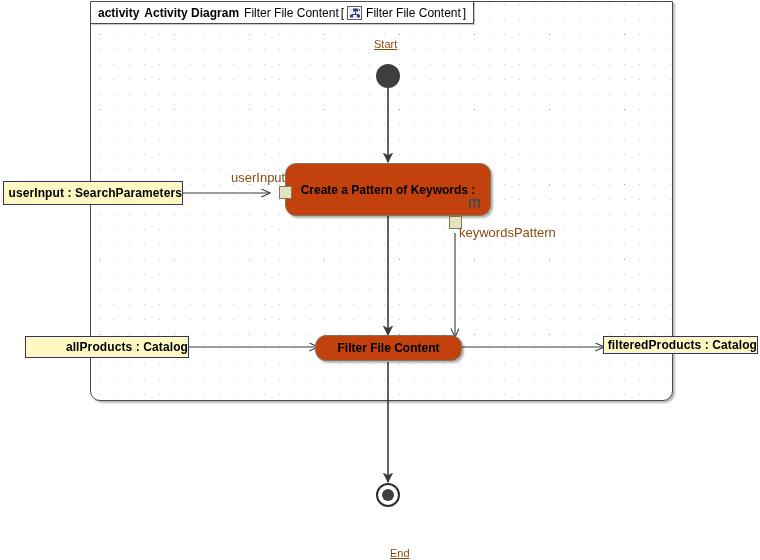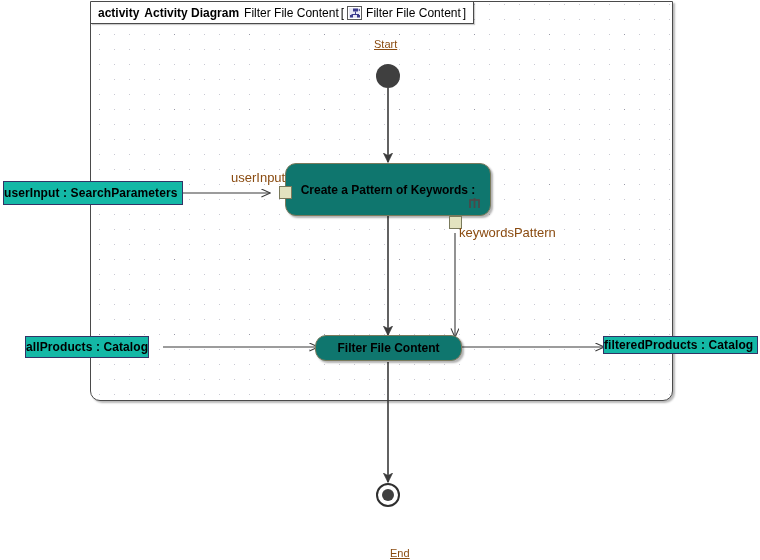--- a/index.html
+++ b/index.html
@@ -78,37 +78,37 @@
     margin: 0 4px 0 2px;
     position: relative;
     vertical-align: middle;
     flex: 0 0 auto;
   }
 
   
   .param-node {
     position: absolute;
     box-sizing: border-box;
-    background: #14b8a6;
+    background: #fef9c3;
     border: 1px solid #333366;
     color: #000000;
     font-size: 12px;
     font-weight: bold;
     display: flex;
     align-items: center;
-    justify-content: flex-start;
+    justify-content: flex-end;
     white-space: nowrap;
     letter-spacing: 0.1px;
   }
 
   
   .action-node {
     position: absolute;
     box-sizing: border-box;
-    background: #0f766e;
+    background: #c2410c;
     border: 1px solid #7a7a5c;
     border-radius: 11px;
     color: #000000;
     font-size: 12px;
     font-weight: bold;
     text-align: center;
     line-height: 16px;
     box-shadow: 2px 2px 2px rgba(0,0,0,0.30);
     display: flex;
     align-items: center;
@@ -245,21 +245,21 @@
   <div class="pin-label" style="left:459px; top:225px;">keywordsPattern</div>
 
   <div class="action-node" style="left:315px; top:335px; width:147px; height:26px;">
     <div class="txt">Filter File Content</div>
   </div>
 
   <div class="param-node" style="left:3px; top:181px; width:180px; height:24px;">
     <span>userInput : SearchParameters</span>
   </div>
 
-  <div class="param-node" style="left:25px; top:336px; width:124px; height:22px;">
+  <div class="param-node" style="left:25px; top:336px; width:164px; height:22px;">
     <span>allProducts : Catalog</span>
   </div>
 
   <div class="param-node" style="left:603px; top:336px; width:155px; height:18px;">
     <span>filteredProducts : Catalog</span>
   </div>
 
 </div>
 
 </body></html>

